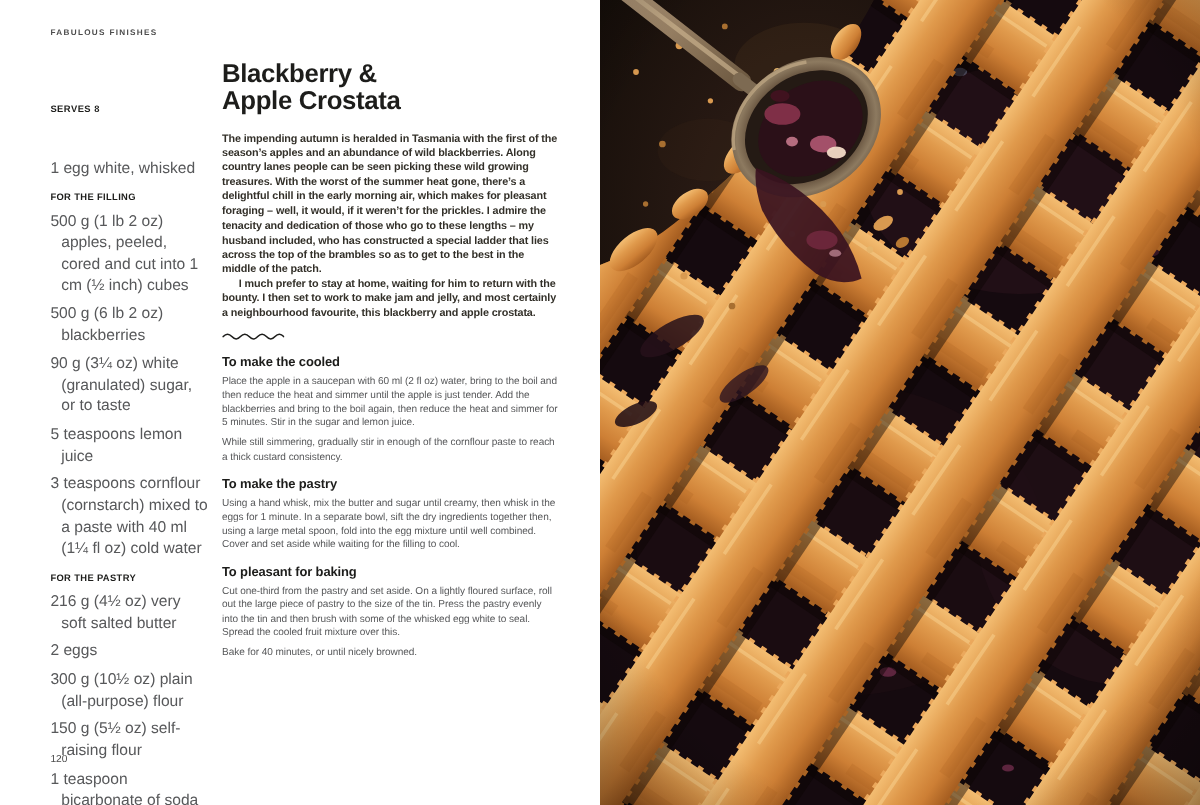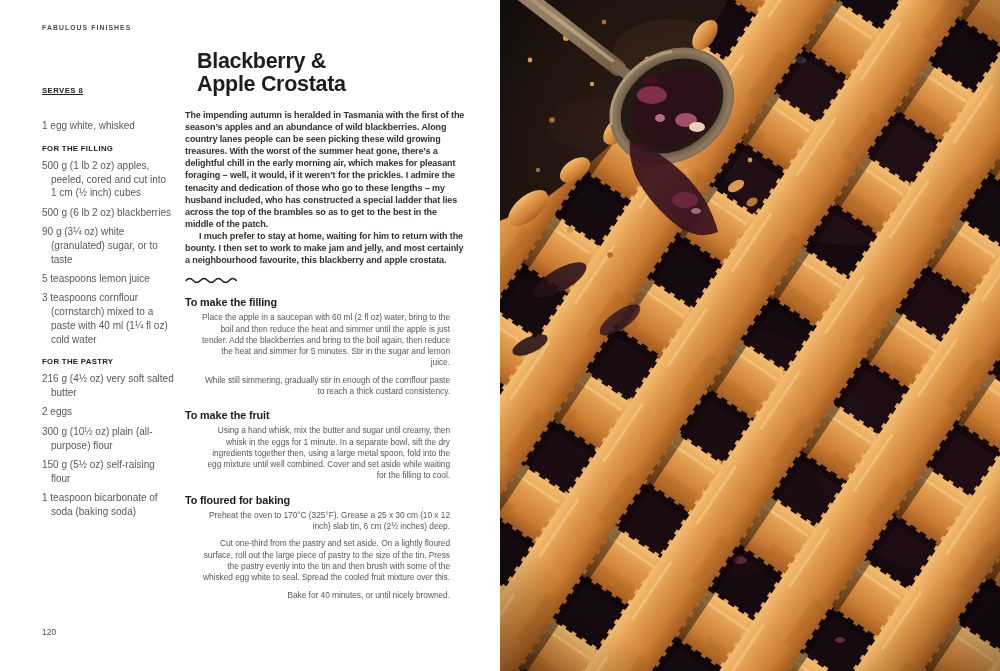--- a/index.html
+++ b/index.html
@@ -3,30 +3,30 @@
 <meta charset="utf-8">
 <style>
   html,body{margin:0;padding:0;background:#ffffff;}
   .spread{position:relative;width:1000px;height:671px;background:#ffffff;overflow:hidden;
           font-family:"Liberation Sans", sans-serif;}
   
   .left-page{position:absolute;left:0;top:0;width:500px;height:671px;background:#ffffff;}
   .running-header{position:absolute;left:42px;top:24px;font-size:6.8px;font-weight:700;
                   letter-spacing:1.1px;color:#4c4c4c;}
   .sidebar{position:absolute;left:42px;top:86px;width:132px;}
-  .serves{font-size:7.8px;font-weight:700;color:#1d1d1b;letter-spacing:.4px;margin:0 0 24px;text-decoration:underline;}
-  .ing{font-size:10px;color:#57585a;line-height:1.38;margin:0 0 5.5px;padding-left:9px;text-indent:-9px;}
+  .serves{font-size:7.8px;font-weight:700;color:#1d1d1b;letter-spacing:.4px;margin:0 0 36px;}
+  .ing{font-size:13px;color:#57585a;line-height:1.38;margin:0 0 5.5px;padding-left:9px;text-indent:-9px;}
   .ing-head{font-size:7.8px;font-weight:700;color:#1d1d1b;letter-spacing:.3px;margin:11px 0 6px;}
   .main{position:absolute;left:185px;top:50px;width:281px;}
-  .title{margin:0 12px 13px;font-size:21.5px;line-height:1.07;font-weight:700;color:#1d1d1b;letter-spacing:-.3px;}
+  .title{margin:0 0 13px;font-size:21.5px;line-height:1.07;font-weight:700;color:#1d1d1b;letter-spacing:-.3px;}
   .intro p{margin:0;font-size:9px;font-weight:700;color:#333029;line-height:1.345;letter-spacing:-.1px;}
   .intro .cont{text-indent:14px;}
   .squiggle{display:block;margin:9px 0 2px;}
   .method h2{margin:12px 0 4px;font-size:10.8px;font-weight:700;color:#1d1d1b;letter-spacing:-.1px;}
-  .method p{margin:0 16px 6px;font-size:8.4px;color:#57585a;line-height:1.345;letter-spacing:-.05px;text-align:right;}
+  .method p{margin:0 0 6px;font-size:8.4px;color:#57585a;line-height:1.345;letter-spacing:-.05px;}
   .page-number{position:absolute;left:42px;top:627px;font-size:8.5px;color:#4c4c4c;}
   
   .photo-page{position:absolute;left:500px;top:0;width:500px;height:671px;background:#0b0705;overflow:hidden;}
   .photo-page svg{display:block;}
 </style>
 </head>
 <body>
 
 <div class="spread">
 
@@ -58,29 +58,28 @@
       <div class="intro">
         <p>The impending autumn is heralded in Tasmania with the first of the season’s apples and an abundance of wild blackberries. Along country lanes people can be seen picking these wild growing treasures. With the worst of the summer heat gone, there’s a delightful chill in the early morning air, which makes for pleasant foraging – well, it would, if it weren’t for the prickles. I admire the tenacity and dedication of those who go to these lengths – my husband included, who has constructed a special ladder that lies across the top of the brambles so as to get to the best in the middle of the patch.</p>
         <p class="cont">I much prefer to stay at home, waiting for him to return with the bounty. I then set to work to make jam and jelly, and most certainly a neighbourhood favourite, this blackberry and apple crostata.</p>
       </div>
 
       <svg class="squiggle" width="52" height="9" viewBox="0 0 52 9">
         <path d="M1,5.5 Q4.6,1.5 8.2,5.5 T15.4,5.5 T22.6,5.5 T29.8,5.5 T37,5.5 T44.2,5.5 T51.4,5.5" fill="none" stroke="#1d1d1b" stroke-width="1.3" stroke-linecap="round"></path>
       </svg>
 
       <div class="method">
-        <h2>To make the filling</h2>
+        <h2>To make the cooled</h2>
         <p>Place the apple in a saucepan with 60 ml (2 fl oz) water, bring to the boil and then reduce the heat and simmer until the apple is just tender. Add the blackberries and bring to the boil again, then reduce the heat and simmer for 5 minutes. Stir in the sugar and lemon juice.</p>
         <p>While still simmering, gradually stir in enough of the cornflour paste to reach a thick custard consistency.</p>
 
-        <h2>To make the fruit</h2>
+        <h2>To make the pastry</h2>
         <p>Using a hand whisk, mix the butter and sugar until creamy, then whisk in the eggs for 1 minute. In a separate bowl, sift the dry ingredients together then, using a large metal spoon, fold into the egg mixture until well combined. Cover and set aside while waiting for the filling to cool.</p>
 
-        <h2>To floured for baking</h2>
-        <p>Preheat the oven to 170°C (325°F). Grease a 25 x 30 cm (10 x 12 inch) slab tin, 6 cm (2½ inches) deep.</p>
+        <h2>To pleasant for baking</h2>
         <p>Cut one-third from the pastry and set aside. On a lightly floured surface, roll out the large piece of pastry to the size of the tin. Press the pastry evenly into the tin and then brush with some of the whisked egg white to seal. Spread the cooled fruit mixture over this.</p>
         <p>Bake for 40 minutes, or until nicely browned.</p>
       </div>
     </div>
 
     <div class="page-number">120</div>
   </div>
 
   <div class="photo-page">
     <svg id="crostata-svg" width="500" height="671" viewBox="0 0 500 671">

